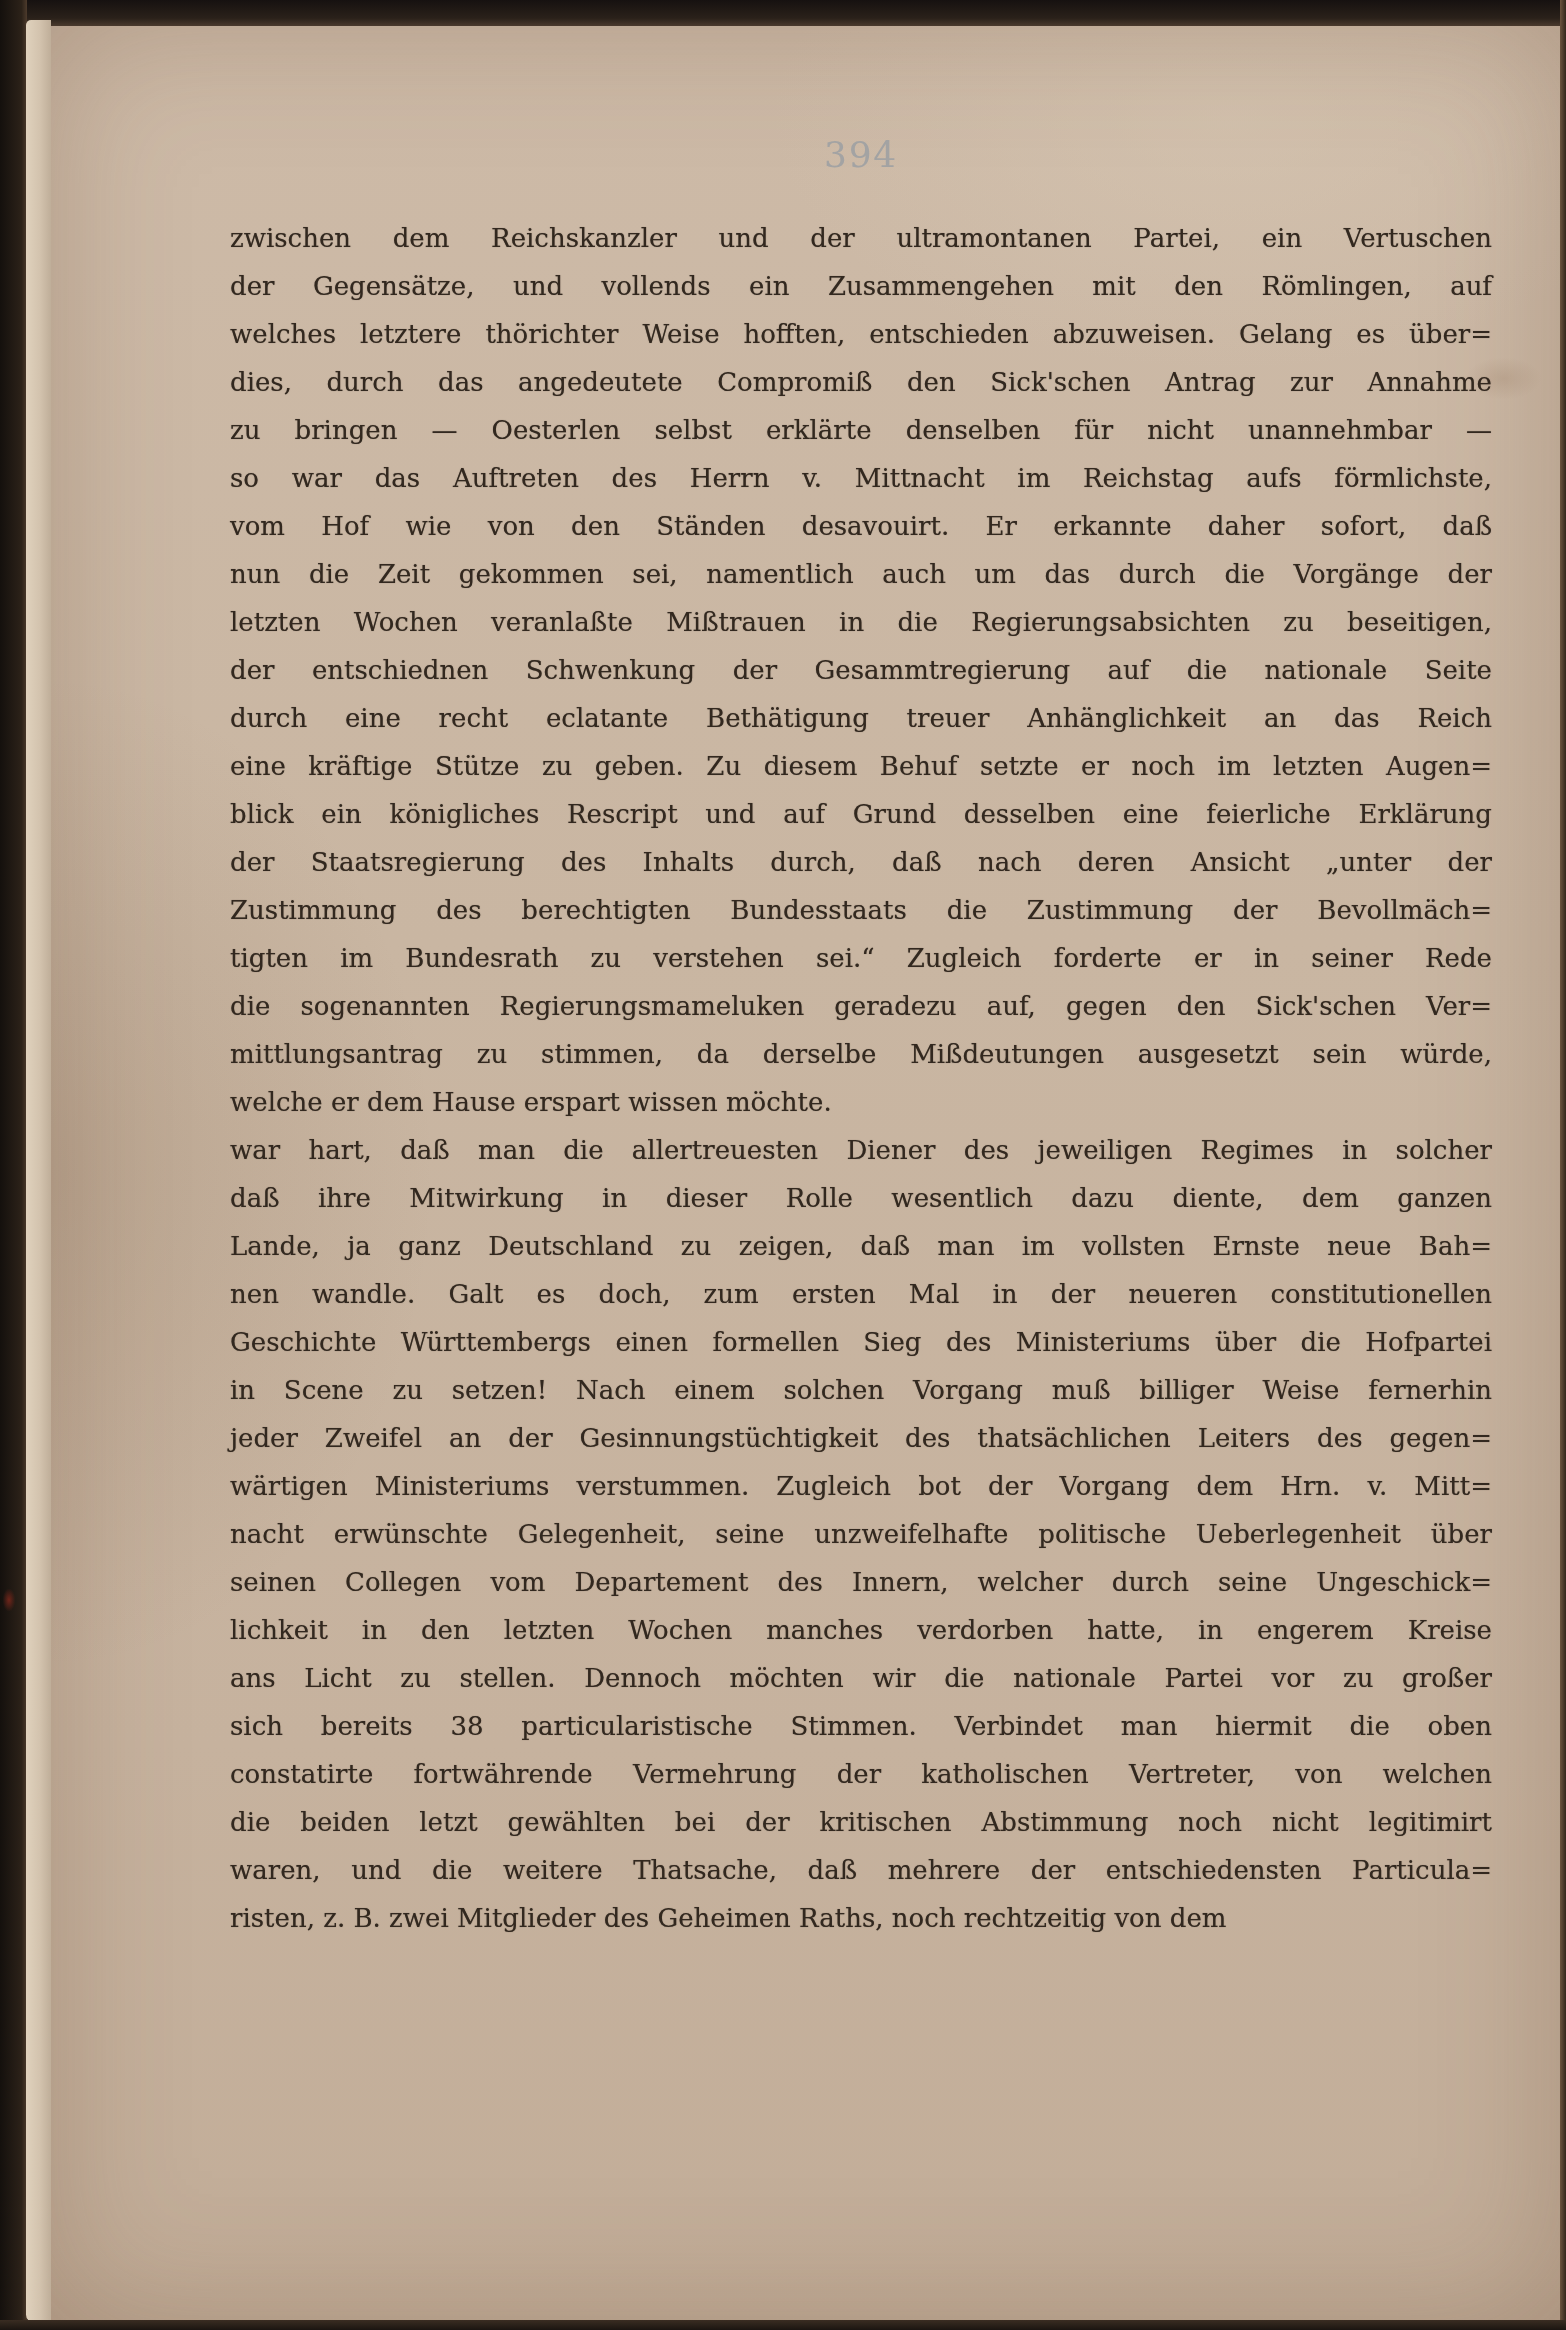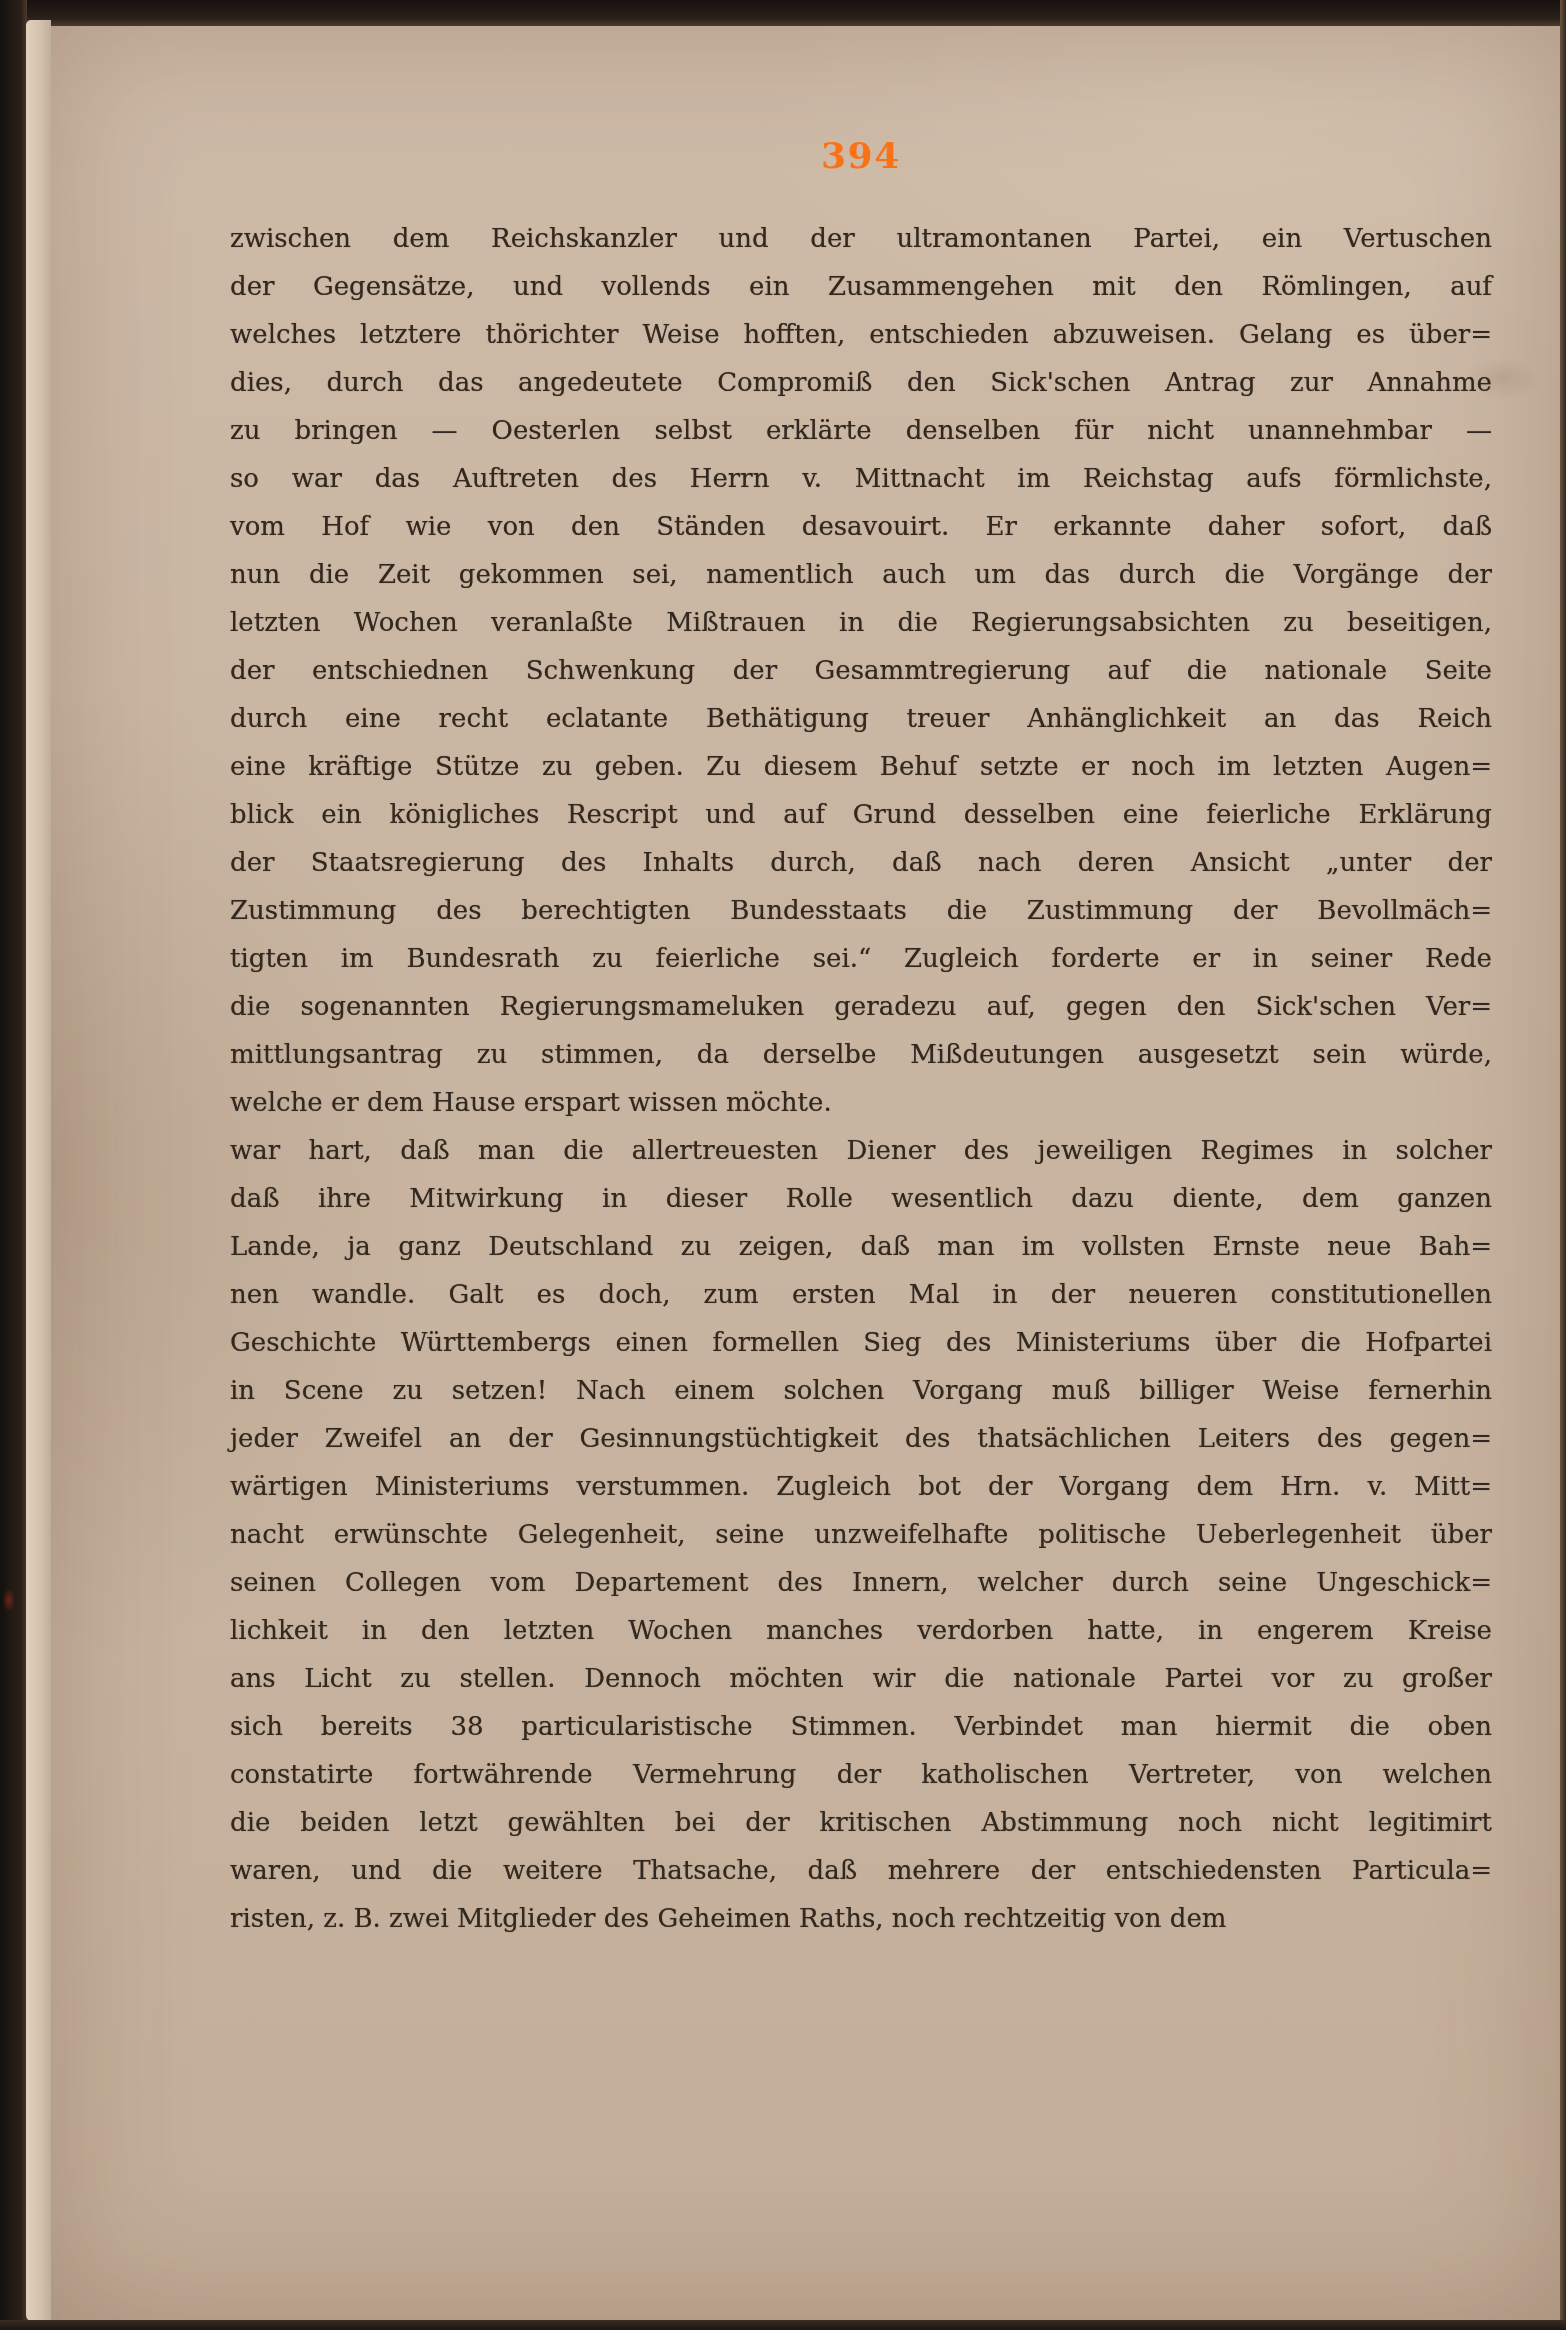--- a/index.html
+++ b/index.html
@@ -61,22 +61,22 @@
     right: 25.5px; top: 357px; width: 77px; height: 43px;
     background: radial-gradient(ellipse at center, rgba(150,120,95,0.25) 0%, rgba(150,120,95,0) 70%);
   }
   .page-number {
     position: absolute;
     left: 230px;
     width: 1262px;
     top: 134px;
     text-align: center;
     font-size: 36px;
-    font-weight: bold;
-    color: #f97316;
+    font-weight: normal;
+    color: #a3a3a3;
     letter-spacing: 1.7px;
   }
   .text-block {
     position: absolute;
     left: 230px;
     top: 214px;
     width: 1262px;
     color: #32281f;
     font-size: 26px;
     line-height: 48px;
@@ -120,21 +120,21 @@
         <div class="line">so war das Auftreten des Herrn v. Mittnacht im Reichstag aufs förmlichste,</div>
         <div class="line">vom Hof wie von den Ständen desavouirt.  Er erkannte daher sofort, daß</div>
         <div class="line">nun die Zeit gekommen sei, namentlich auch um das durch die Vorgänge der</div>
         <div class="line">letzten Wochen veranlaßte Mißtrauen in die Regierungsabsichten zu beseitigen,</div>
         <div class="line">der entschiednen Schwenkung der Gesammtregierung auf die nationale Seite</div>
         <div class="line">durch eine recht eclatante Bethätigung treuer Anhänglichkeit an das Reich</div>
         <div class="line">eine kräftige Stütze zu geben.  Zu diesem Behuf setzte er noch im letzten Augen=</div>
         <div class="line">blick ein königliches Rescript und auf Grund desselben eine feierliche Erklärung</div>
         <div class="line">der Staatsregierung des Inhalts durch, daß nach deren Ansicht „unter der</div>
         <div class="line">Zustimmung des berechtigten Bundesstaats die Zustimmung der Bevollmäch=</div>
-        <div class="line">tigten im Bundesrath zu feierliche sei.“  Zugleich forderte er in seiner Rede</div>
+        <div class="line">tigten im Bundesrath zu verstehen sei.“  Zugleich forderte er in seiner Rede</div>
         <div class="line">die sogenannten Regierungsmameluken geradezu auf, gegen den Sick'schen Ver=</div>
         <div class="line">mittlungsantrag zu stimmen, da derselbe Mißdeutungen ausgesetzt sein würde,</div>
         <div class="line last">welche er dem Hause erspart wissen möchte.</div>
       </div>
       <div class="paragraph">
         <div class="line">war hart, daß man die allertreuesten Diener des jeweiligen Regimes in solcher</div>
         <div class="line">daß ihre Mitwirkung in dieser Rolle wesentlich dazu diente, dem ganzen</div>
         <div class="line">Lande, ja ganz Deutschland zu zeigen, daß man im vollsten Ernste neue Bah=</div>
         <div class="line">nen wandle.  Galt es doch, zum ersten Mal in der neueren constitutionellen</div>
         <div class="line">Geschichte Württembergs einen formellen Sieg des Ministeriums über die Hofpartei</div>

